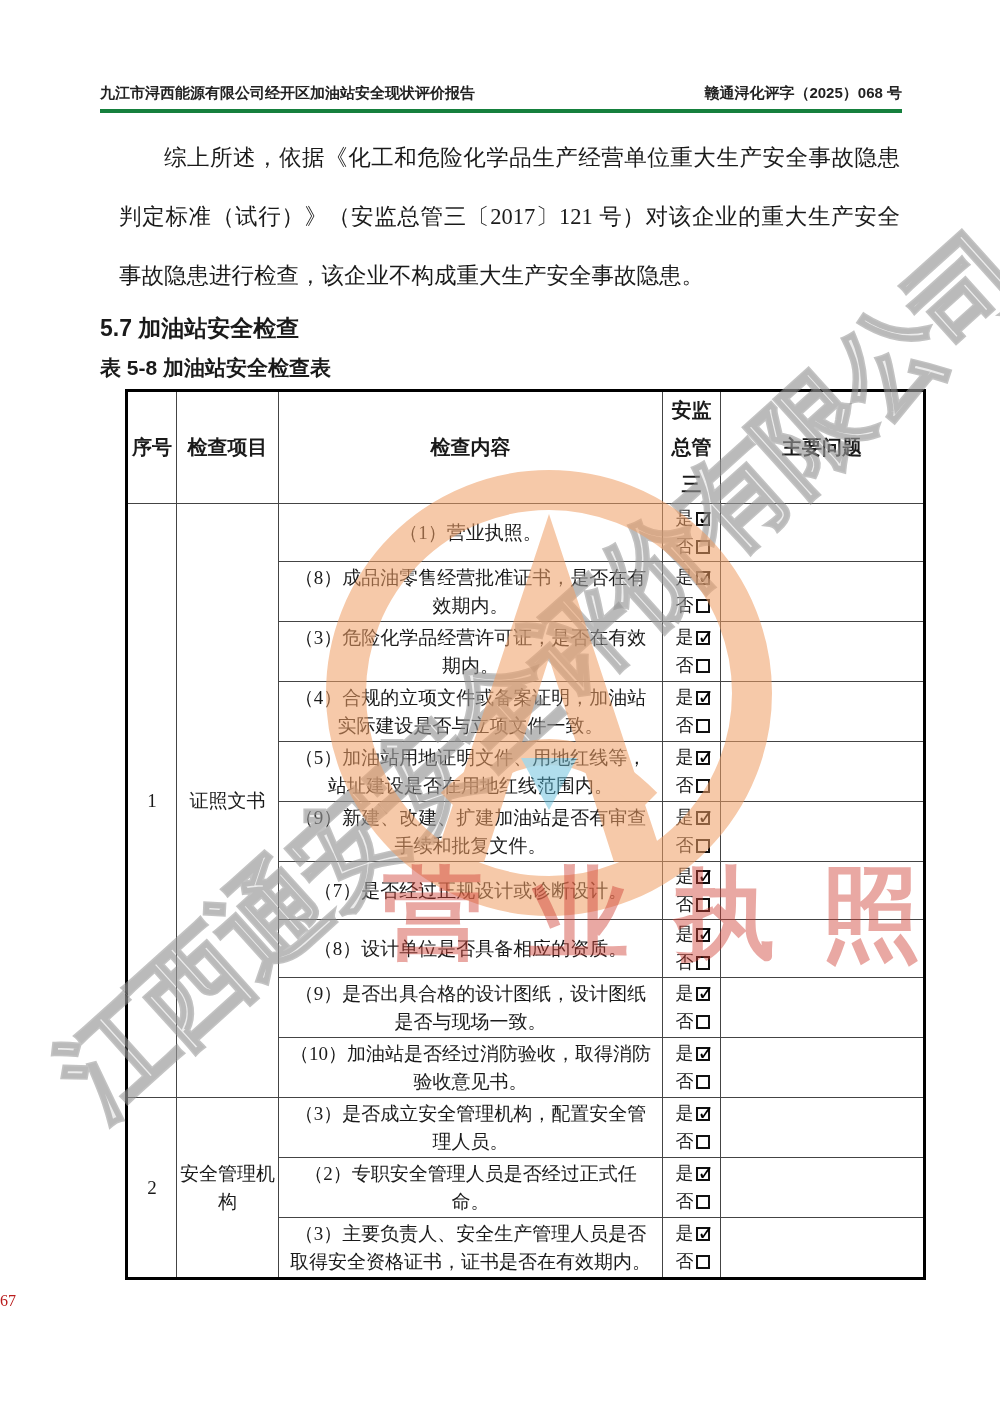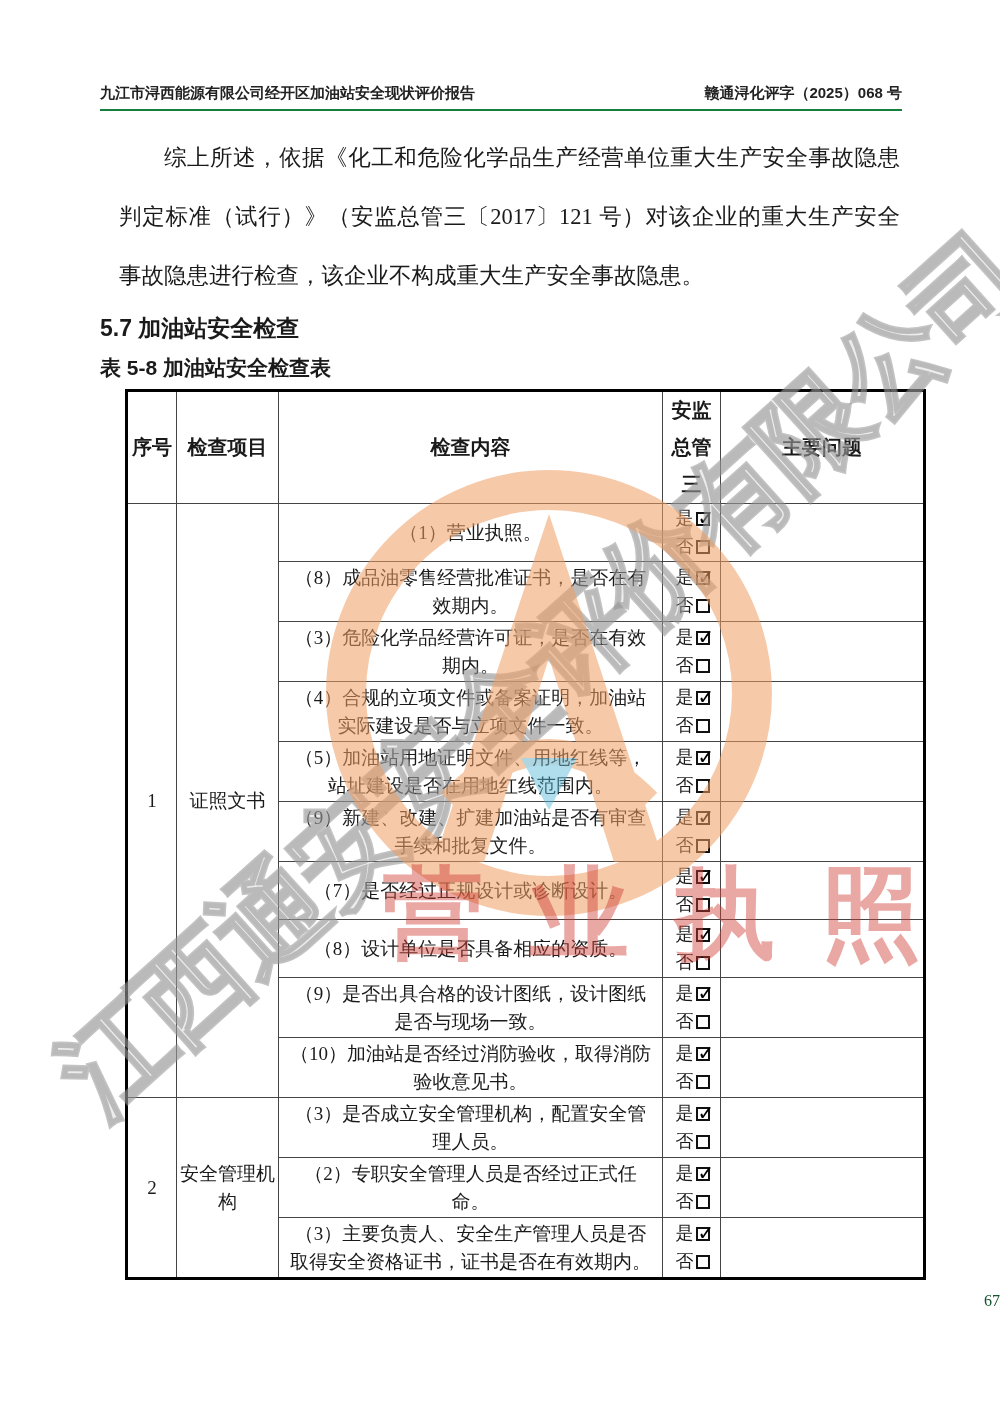--- a/index.html
+++ b/index.html
@@ -9,21 +9,21 @@
     background:#ffffff; overflow:hidden;
     font-family:"Liberation Serif","DejaVu Serif",serif;
     color:#1a1a1a;
   }
   
   .doc-header {
     position:absolute; left:100px; right:98px; top:84px;
     display:flex; justify-content:space-between; align-items:flex-end;
     font-family:"Liberation Sans","DejaVu Sans",sans-serif;
     font-weight:bold; font-size:15px; color:#222;
-    padding-bottom:6px; border-bottom:2px solid #15803d;
+    padding-bottom:6px; border-bottom:4px solid #15803d;
   }
   
   .content { position:absolute; left:100px; right:100px; top:118px; }
   .para {
     font-size:22.5px; line-height:59px; text-align:justify;
     text-indent:2em; margin-left:19px; margin-right:0;
   }
   .p1 { margin-top:10px; }
   .section-heading {
     font-family:"Liberation Sans","DejaVu Sans",sans-serif;
@@ -79,21 +79,21 @@
   .wm-red {
     left:383px; top:858px; z-index:3;
     font-family:"Liberation Sans","DejaVu Sans",sans-serif;
     font-weight:bold; font-size:100px; line-height:110px;
     letter-spacing:46px; white-space:nowrap;
     color:rgba(206,62,50,0.45);
   }
   
   .page-number {
     position:absolute; left:0; right:0; top:1292px;
-    text-align:right; font-size:16px; color:#14532d;
+    text-align:left; font-size:16px; color:#b91c1c;
   }
 </style>
 </head>
 <body>
 
 <div class="page">
 
   <div class="doc-header">
     <span>九江市浔西能源有限公司经开区加油站安全现状评价报告</span>
     <span>赣通浔化评字（2025）068 号</span>

